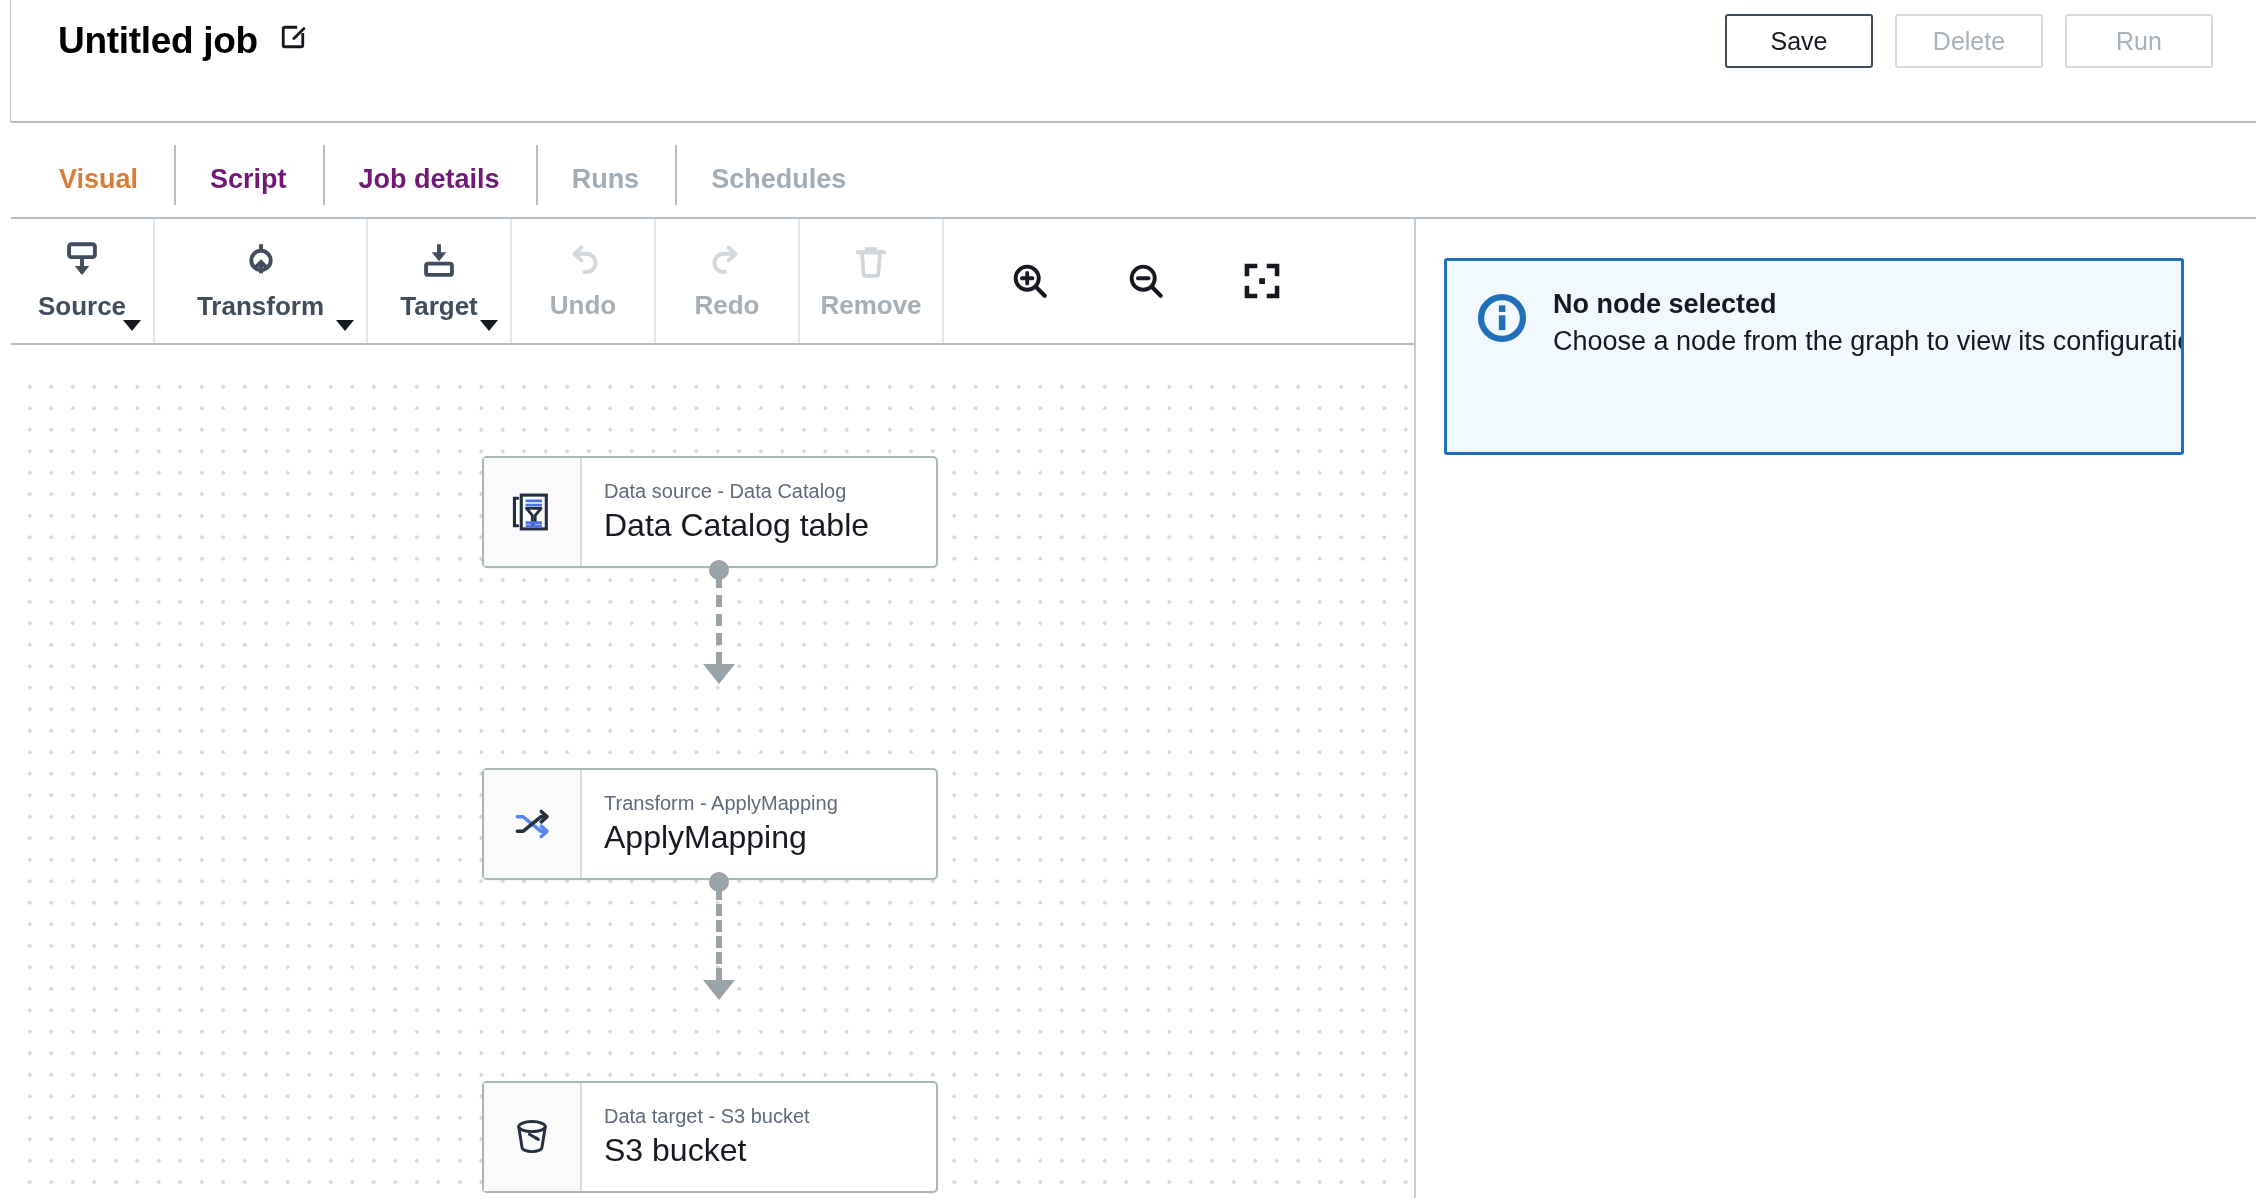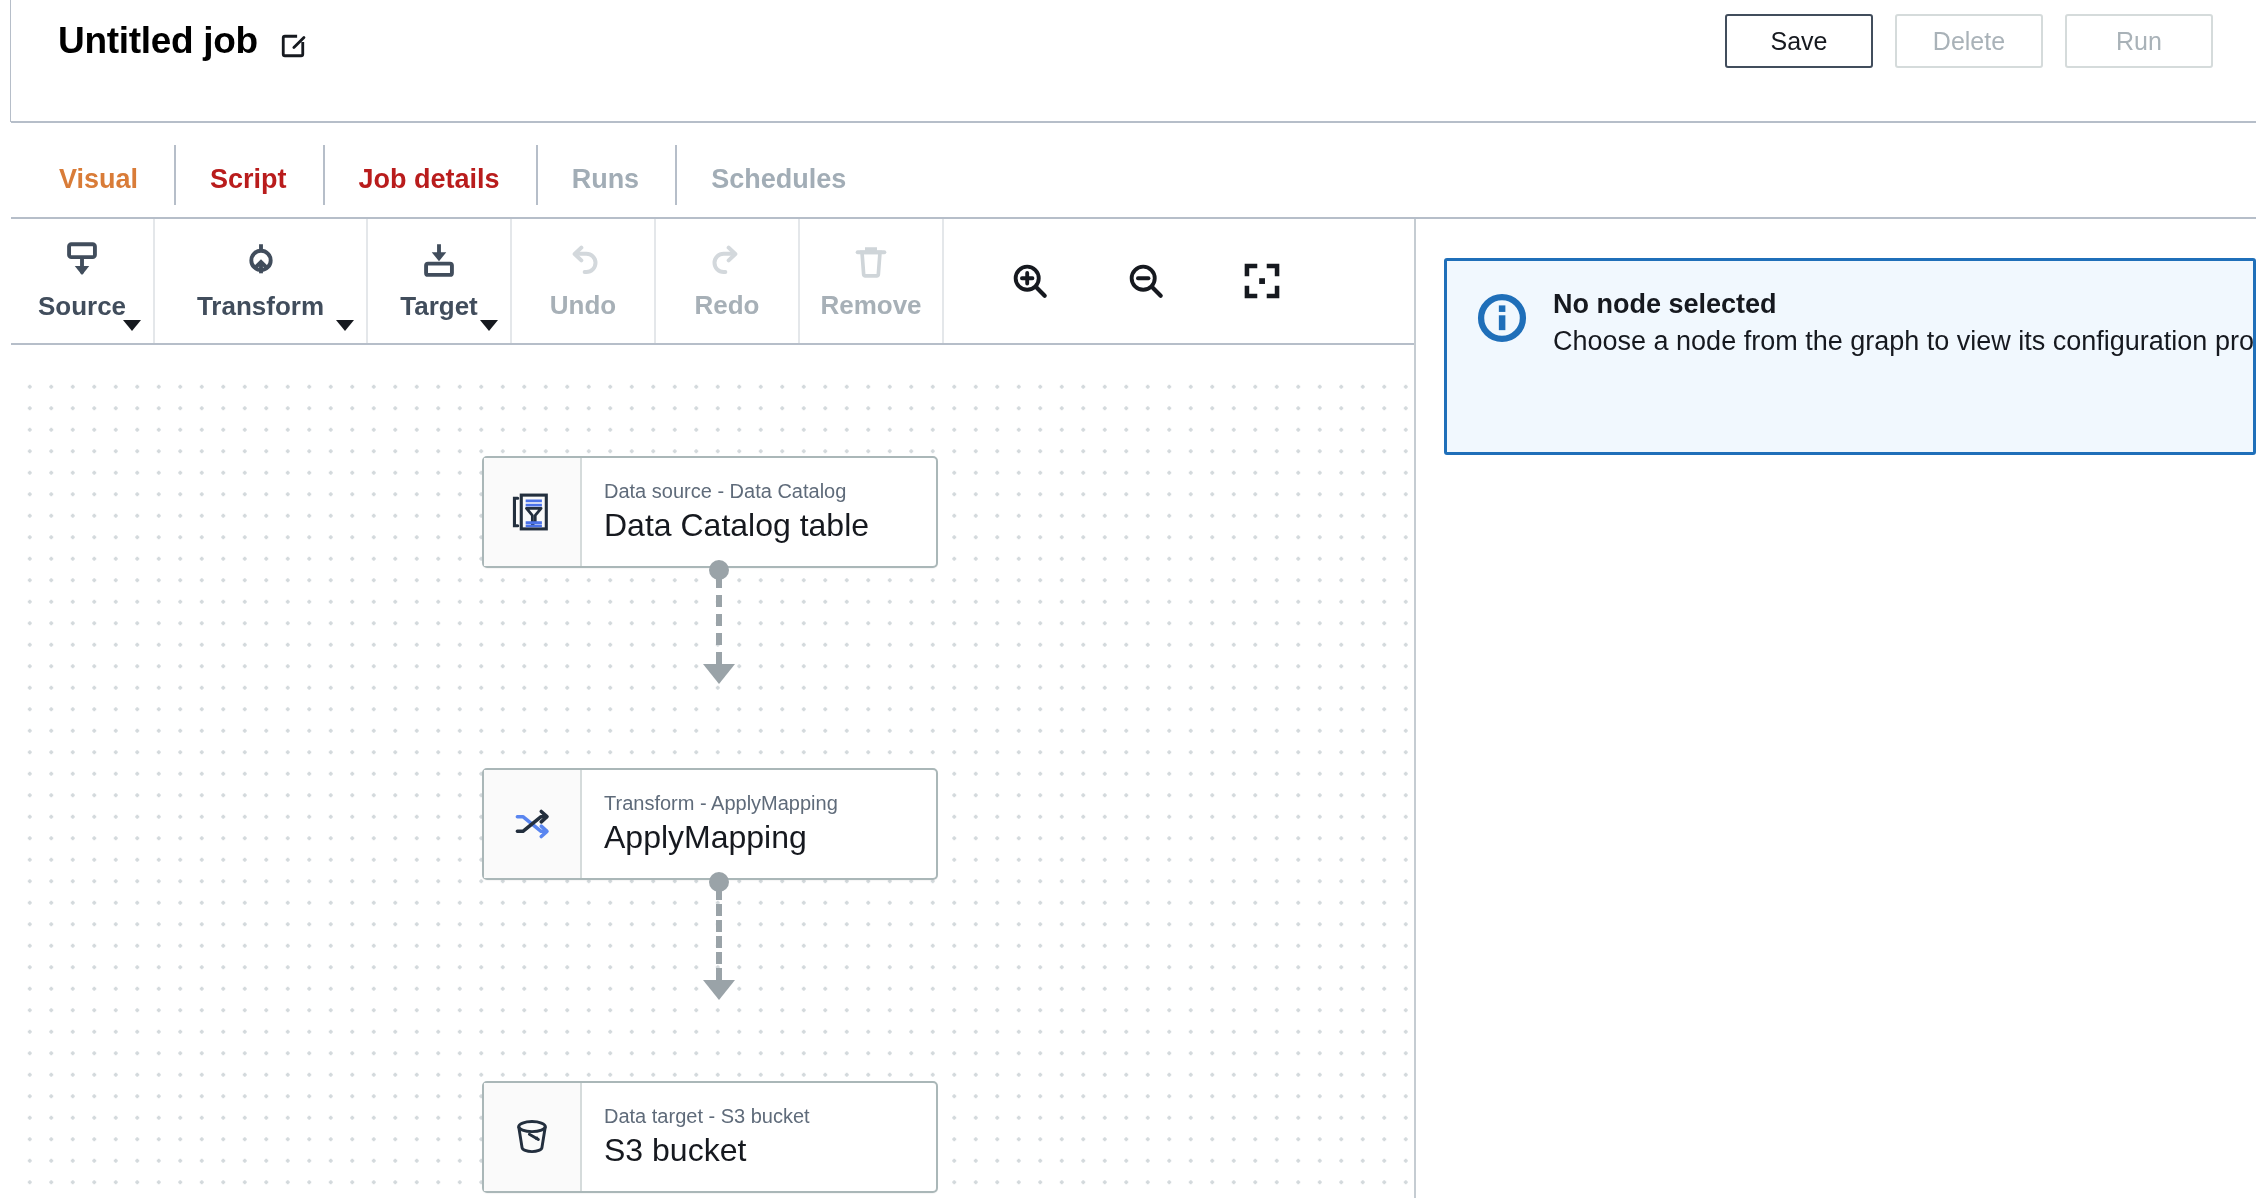--- a/index.html
+++ b/index.html
@@ -34,21 +34,21 @@
     left: 11px; top: 0;
     width: 2245px;
     height: 121px;
     box-sizing: border-box;
   }
   .header-title-wrap {
     position: absolute;
     left: 47px;
     top: 22px;
     display: flex;
-    align-items: flex-end;
+    align-items: flex-start;
     gap: 22px;
   }
   .header-title {
     font-size: 37px;
     font-weight: bold;
     letter-spacing: -0.3px;
     color: #000000;
     line-height: 1;
     white-space: nowrap;
   }
@@ -128,21 +128,21 @@
   .tab + .tab::before {
     content: "";
     position: absolute;
     left: 0;
     top: 22px;
     bottom: 30px;
     width: 2px;
     background: #b6bec9;
   }
   .tab-active { color: #d97c38; }
-  .tab-normal { color: #b91c1c; }
+  .tab-normal { color: #701a75; }
   .tab-disabled { color: #a2adb6; cursor: default; }
   .tab-underline {
     position: absolute;
     left: 14px;
     bottom: 0;
     width: 153px;
     height: 6px;
     background: #16191f;
     border-radius: 1px;
   }
@@ -317,21 +317,21 @@
     border-left: 16px solid transparent;
     border-right: 16px solid transparent;
     border-top: 20px solid #9aa3a8;
   }
 
   
   .info-panel {
     position: absolute;
     left: 1444px;
     top: 258px;
-    width: 812px;
+    width: 740px;
     height: 197px;
     box-sizing: border-box;
     background: #f1f8fe;
     border: 3px solid #1f6fb9;
     border-radius: 3px;
     display: flex;
     align-items: flex-start;
     padding: 26px 0 0 28px;
     gap: 24px;
     overflow: hidden;

